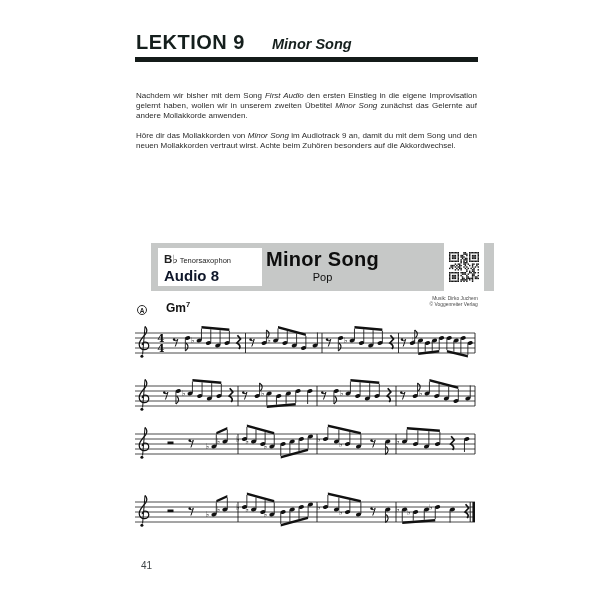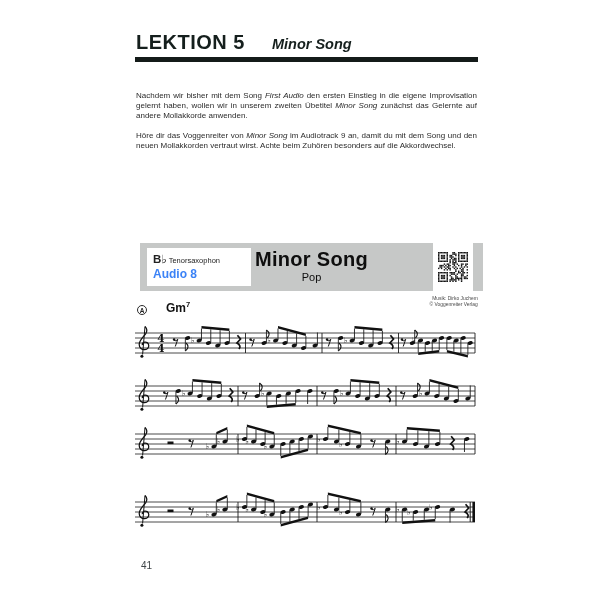--- a/index.html
+++ b/index.html
@@ -10,26 +10,26 @@
   .hdr{position:absolute;top:31px;left:1px;white-space:nowrap;}
   .hdr .lesson{font-size:20px;font-weight:800;letter-spacing:.5px;color:#151f1d;}
   .hdr .subtitle{font-size:14.5px;font-style:italic;font-weight:600;margin-left:27px;color:#151f1d;}
   .rule{position:absolute;top:57px;left:0;width:343px;height:4.5px;background:#141b19;}
   
   .paras{position:absolute;top:91px;left:1px;width:341px;font-size:8px;line-height:9.9px;
          text-align:justify;color:#2b2b2b;}
   .paras p{margin:0 0 10px 0;}
   .paras em{font-style:italic;}
   
-  .banner{position:absolute;top:243px;left:5px;width:343px;height:48px;background:#c6c8c7;}
+  .banner{position:absolute;top:243px;left:16px;width:343px;height:48px;background:#c6c8c7;}
   .keybox{position:absolute;left:7px;top:5px;width:104px;height:38px;background:#fff;
           padding:4px 6px 0 6px;box-sizing:border-box;}
   .keyline{font-size:7.5px;color:#222;}
   .keyline .big{font-size:11.5px;font-weight:800;}
-  .audio{font-size:12px;font-weight:800;margin-top:1px;color:#3b82f6;}
+  .audio{font-size:15px;font-weight:800;margin-top:1px;color:#0f172a;}
   .btitle{position:absolute;left:0;right:0;top:5px;text-align:center;font-size:20px;
           font-weight:800;letter-spacing:.3px;color:#0e0e0e;}
   .bsub{position:absolute;left:0;right:0;top:28px;text-align:center;font-size:11px;font-weight:400;color:#0e0e0e;}
   .qrstrip{position:absolute;right:10px;top:0;width:40px;height:48px;background:#fff;
            display:flex;align-items:center;justify-content:center;}
   
   .credits{position:absolute;top:296px;right:0;text-align:right;font-size:6px;line-height:6.8px;
            color:#4a4a4a;transform:scale(.82);transform-origin:right top;}
   
   .sys{position:absolute;left:0;width:343px;}
@@ -40,27 +40,27 @@
   .chord{position:absolute;left:31px;top:-2px;font-size:12px;font-weight:800;color:#111;}
   .chord sup{font-size:7.5px;}
   .pagenum{position:absolute;top:560px;left:6px;font-size:10px;color:#3e4447;}
 </style>
 </head>
 <body>
 
 <div class="content">
 
   <div class="hdr">
-    <span class="lesson">LEKTION 5</span><span class="subtitle">Minor Song</span>
+    <span class="lesson">LEKTION 9</span><span class="subtitle">Minor Song</span>
   </div>
   <div class="rule"></div>
 
   <div class="paras" id="paras">
       <p><span>Nachdem wir bisher mit dem Song </span><em>First Audio</em><span> den ersten Einstieg in die eigene Improvisation gelernt haben, wollen wir in unserem zweiten Übetitel </span><em>Minor Song</em><span> zunächst das Gelernte auf andere Mollakkorde anwenden.</span></p>
-      <p><span>Höre dir das Voggenreiter von </span><em>Minor Song</em><span> im Audiotrack 9 an, damit du mit dem Song und den neuen Mollakkorden vertraut wirst. Achte beim Zuhören besonders auf die Akkordwechsel.</span></p>
+      <p><span>Höre dir das Mollakkorden von </span><em>Minor Song</em><span> im Audiotrack 9 an, damit du mit dem Song und den neuen Mollakkorden vertraut wirst. Achte beim Zuhören besonders auf die Akkordwechsel.</span></p>
     </div>
 
   <div class="banner">
     <div class="keybox">
       <div class="keyline">
         <span class="big">B♭</span>
         <span>Tenorsaxophon</span>
       </div>
       <div class="audio">Audio 8</div>
     </div>

